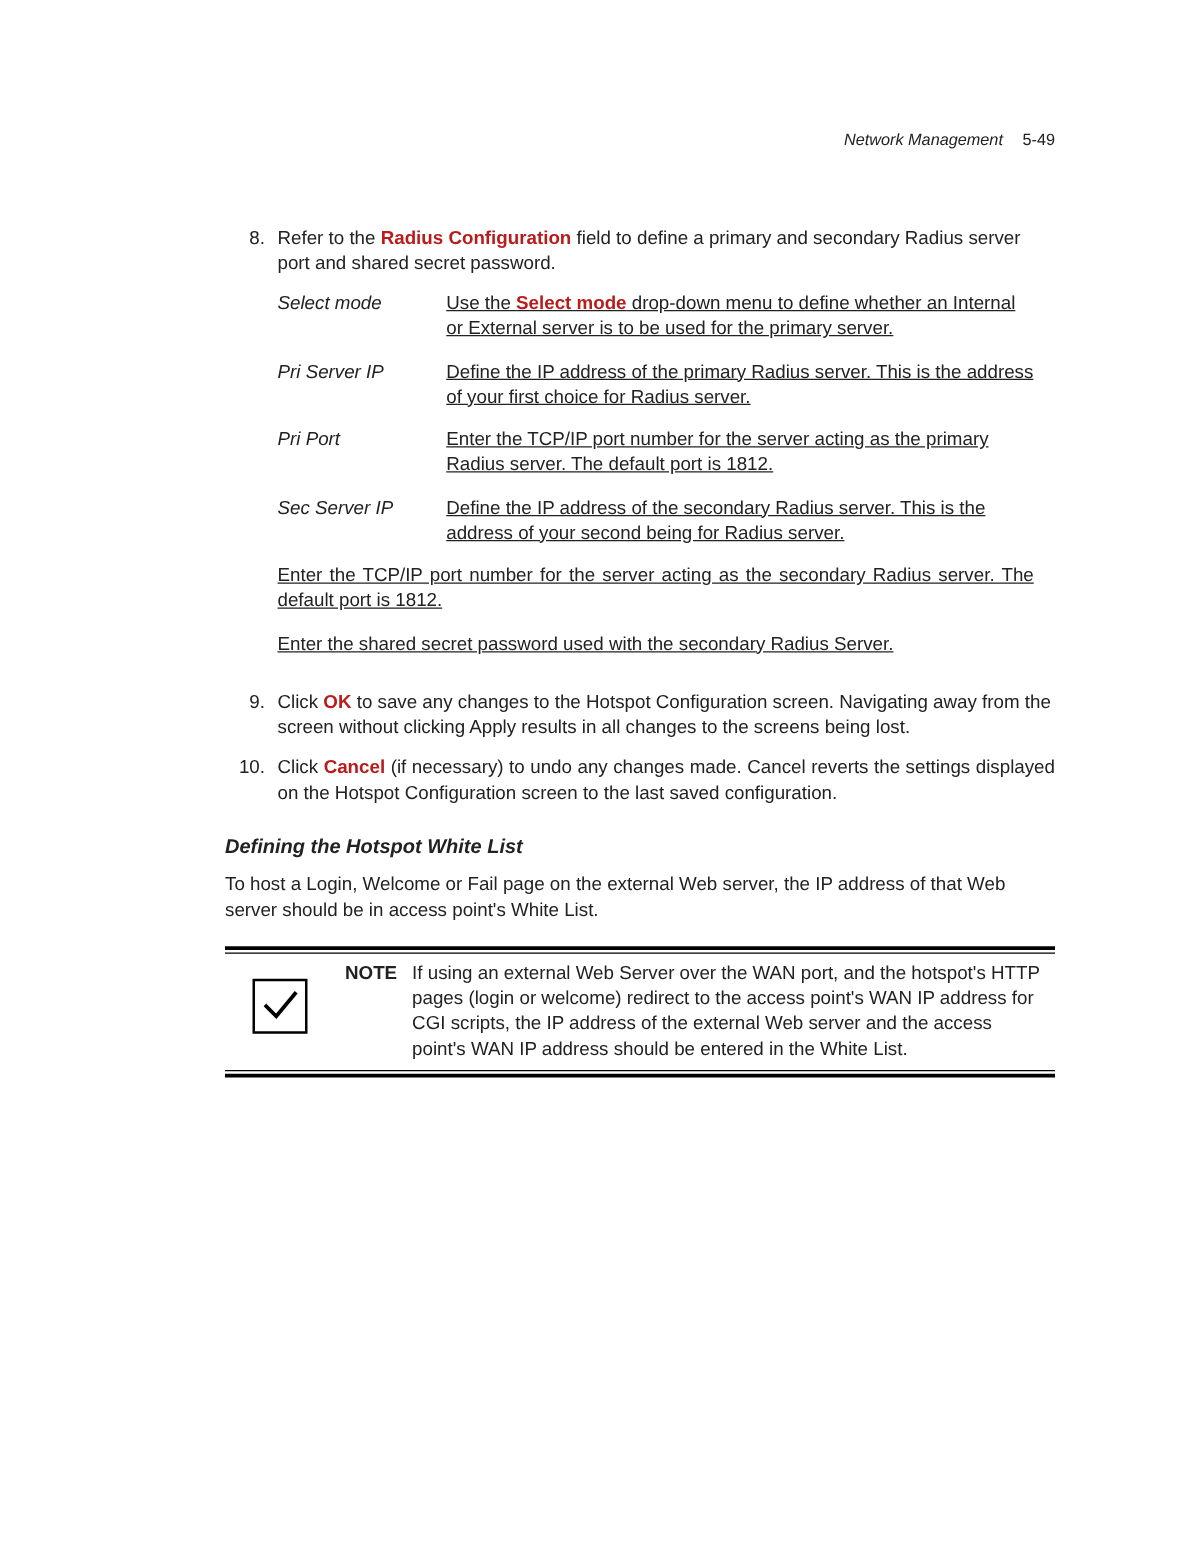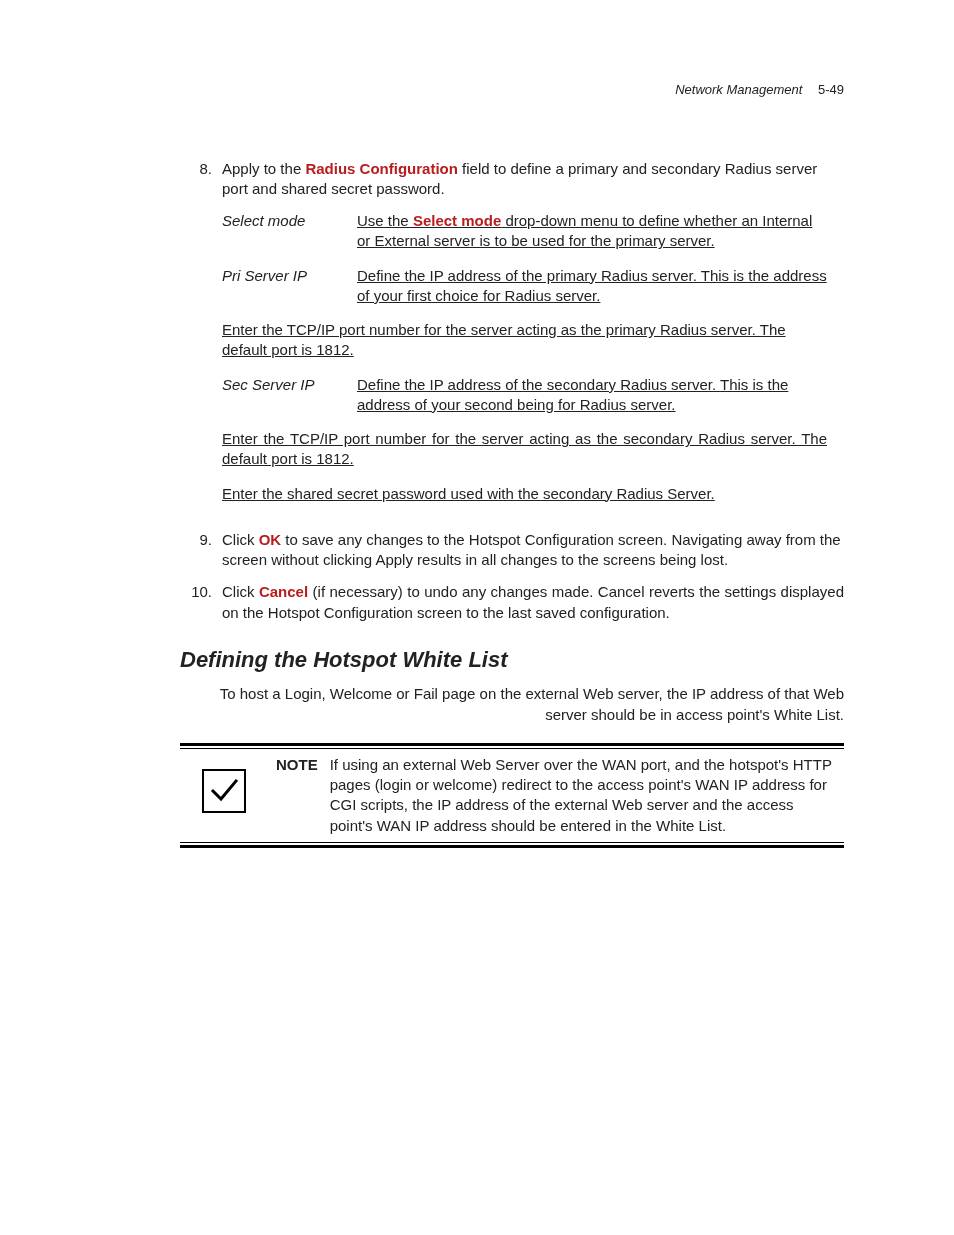--- a/index.html
+++ b/index.html
@@ -9,21 +9,21 @@
     font-family: "Helvetica Neue", Helvetica, Arial, sans-serif;
     color: #222;
     font-size: 15px;
     line-height: 1.35;
     width: 954px;
     height: 1235px;
     box-sizing: border-box;
   }
   .page {
     box-sizing: border-box;
-    padding: 81px 110px 0 180px;
+    padding: 103px 110px 0 180px;
   }
   .running-head {
     text-align: right;
     font-size: 13px;
     margin-bottom: 60px;
   }
   .running-head .title {
     font-style: italic;
   }
   .running-head .num {
@@ -60,21 +60,21 @@
   .def-term {
     width: 135px;
     font-style: italic;
     flex-shrink: 0;
   }
   .def-desc {
     flex: 1;
     text-decoration: underline;
   }
   h2.subhead {
-    font-size: 22px;
+    font-size: 16px;
     font-weight: bold;
     font-style: italic;
     margin: 22px 0 10px 0;
   }
   .note-box {
     border-top: 3px solid #000;
     border-bottom: 3px solid #000;
     margin-top: 18px;
     padding: 2px 0;
   }
@@ -121,34 +121,35 @@
 
   <div class="running-head">
     <span class="title">Network Management</span>
     <span class="num">5-49</span>
   </div>
 
   <ol class="olist">
     <li>
       <span class="idx">8.</span>
       <span class="body">
-        <span>Apply to the </span><span class="bold-blue">Radius Configuration</span><span> field to define a primary and secondary Radius server port and shared secret password.</span>
+        <span>Refer to the </span><span class="bold-blue">Radius Configuration</span><span> field to define a primary and secondary Radius server port and shared secret password.</span>
 
         <div class="def-table">
           <div class="def-row">
             <div class="def-term">Select mode</div>
             <div class="def-desc">
               <span>Use the </span><span class="bold-blue">Select mode</span><span> drop-down menu to define whether an Internal or External server is to be used for the primary server.</span>
             </div>
           </div>
           <div class="def-row">
             <div class="def-term">Pri Server IP</div>
             <div class="def-desc">Define the IP address of the primary Radius server. This is the address of your first choice for Radius server.</div>
           </div>
           <div class="def-row">
+            <div class="def-term">Pri Port</div>
             <div class="def-desc">Enter the TCP/IP port number for the server acting as the primary Radius server. The default port is 1812.</div>
           </div>
           <div class="def-row">
             <div class="def-term">Sec Server IP</div>
             <div class="def-desc">Define the IP address of the secondary Radius server. This is the address of your second being for Radius server.</div>
           </div>
           <div class="def-row">
             <div class="def-desc justify">Enter the TCP/IP port number for the server acting as the secondary Radius server. The default port is 1812.</div>
           </div>
           <div class="def-row">
@@ -168,21 +169,21 @@
     <li>
       <span class="idx">10.</span>
       <span class="body justify">
         <span>Click </span><span class="bold-blue">Cancel</span><span> (if necessary) to undo any changes made. Cancel reverts the settings displayed on the Hotspot Configuration screen to the last saved configuration.</span>
       </span>
     </li>
   </ol>
 
   <h2 class="subhead">Defining the Hotspot White List</h2>
 
-  <p style="margin:0 0 12px 0;text-align:right;">To host a Login, Welcome or Fail page on the external Web server, the IP address of that Web server should be in access point's White List.</p>
+  <p style="margin:0 0 12px 0;">To host a Login, Welcome or Fail page on the external Web server, the IP address of that Web server should be in access point's White List.</p>
 
   <div class="note-box">
     <div class="note-inner">
       <div class="check-icon-box">
         <svg viewBox="0 0 30 28">
           <path d="M4 14 L12 22 L27 4" stroke="#000" stroke-width="3" fill="none" stroke-linecap="square" stroke-linejoin="miter"></path>
         </svg>
       </div>
       <div class="note-body">
         <span class="note-label">NOTE</span>

